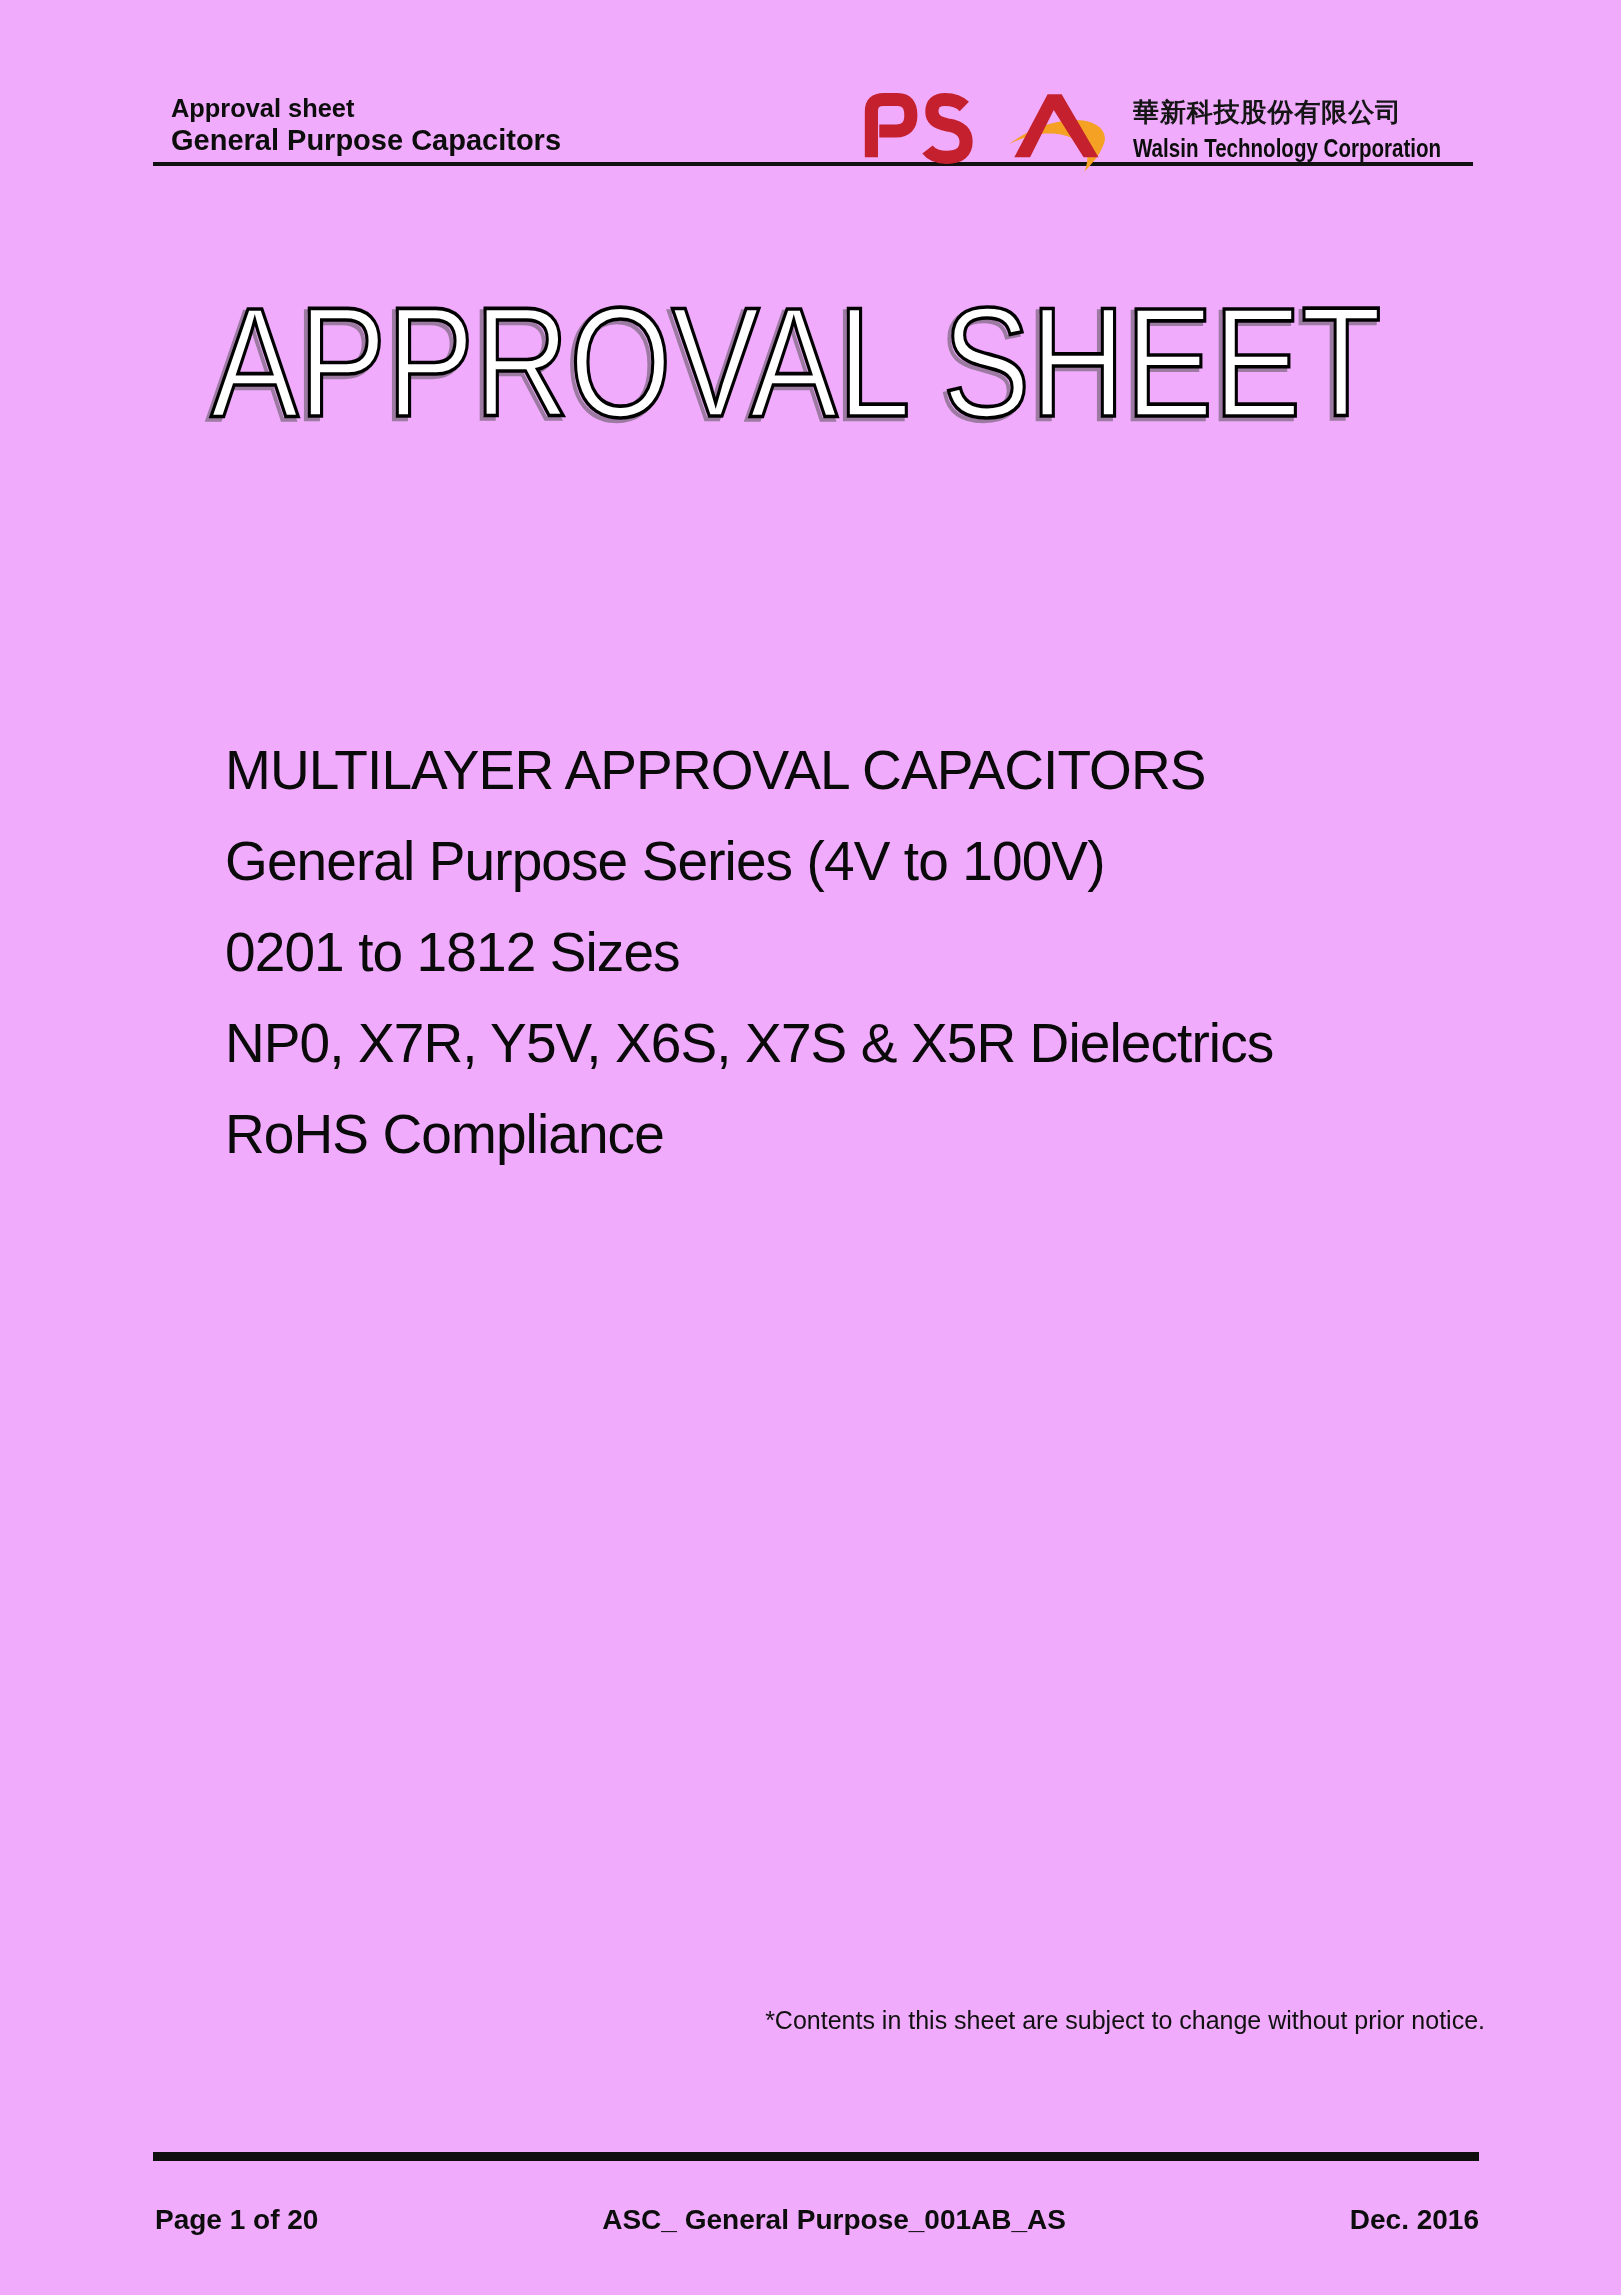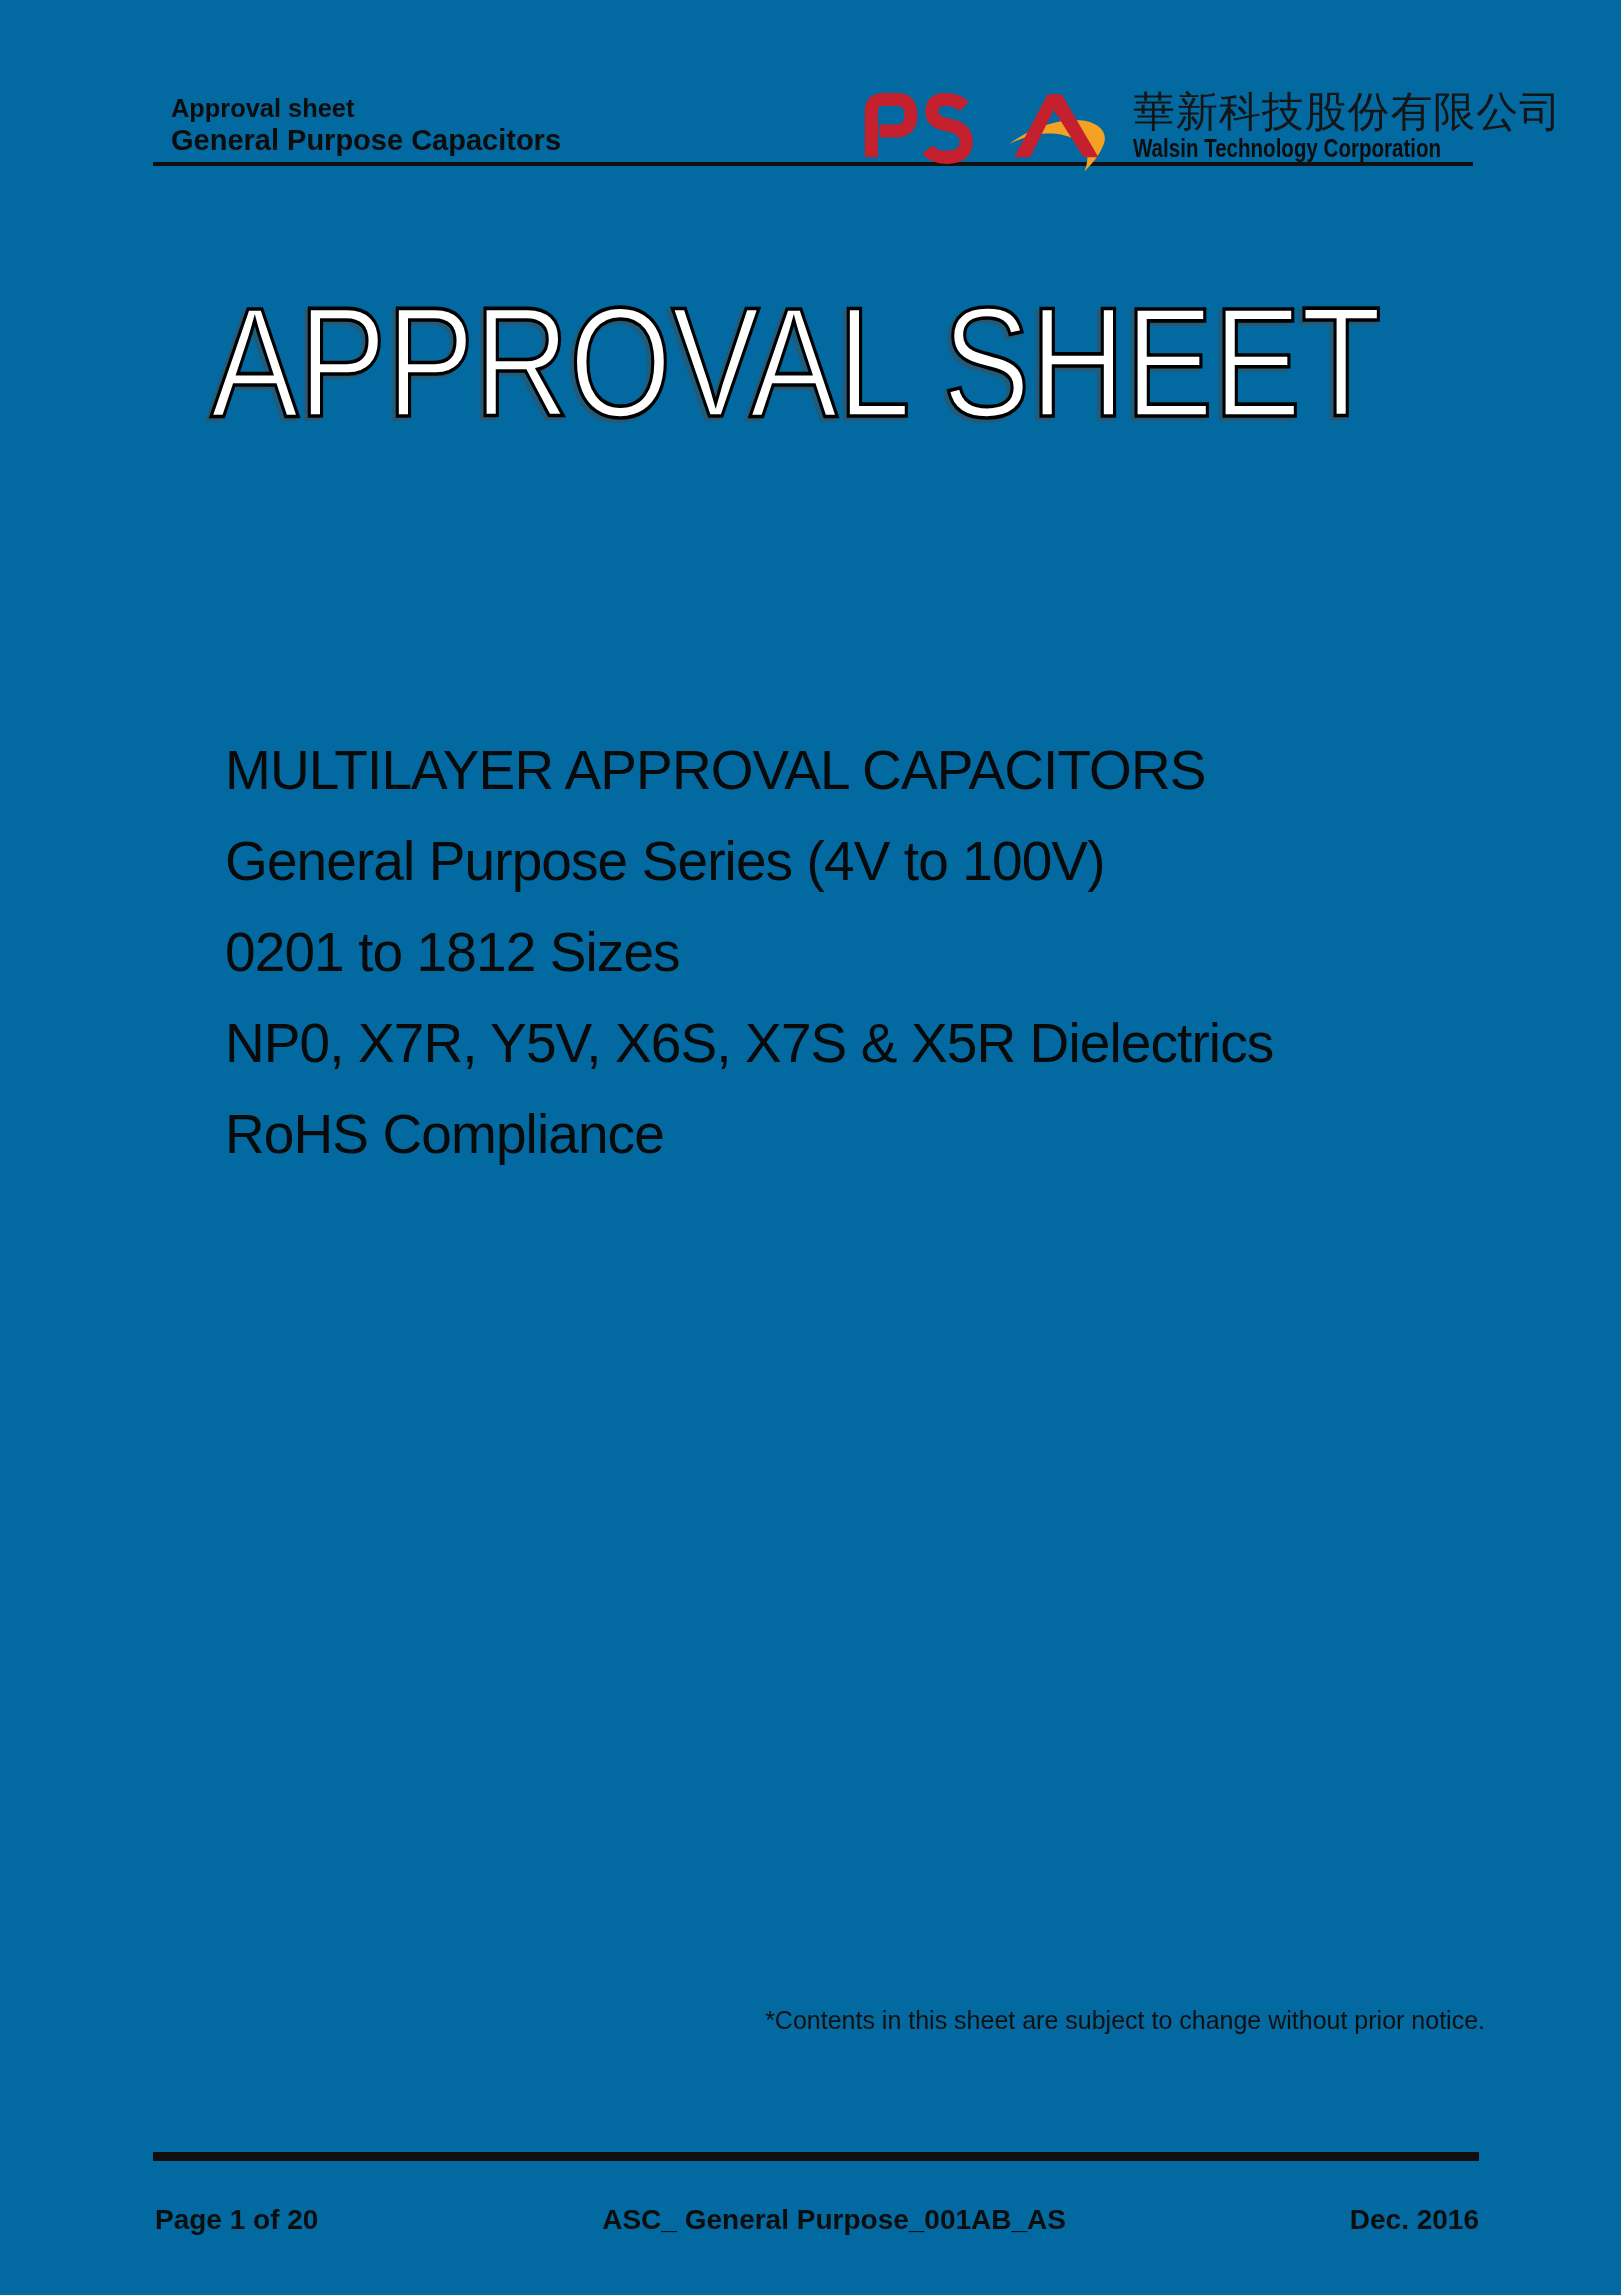--- a/index.html
+++ b/index.html
@@ -4,21 +4,21 @@
 <style>
   html, body {
     margin: 0;
     padding: 0;
     background: #ffffff;
   }
   .page {
     position: relative;
     width: 1622px;
     height: 2295px;
-    background: #0369a1;
+    background: #f0abfc;
     font-family: "Liberation Sans", sans-serif;
     color: #0d0d0d;
     overflow: hidden;
   }
 
   
   .hdr-left {
     position: absolute;
     left: 171px;
     top: 93px;
@@ -51,23 +51,23 @@
     height: 101px;
     z-index: 3;
   }
   .company {
     position: absolute;
     left: 1133px;
     top: 90px;
     width: 350px;
   }
   .company .zh {
-    font-size: 42px;
+    font-size: 26px;
     letter-spacing: 0.9px;
-    font-weight: 400;
+    font-weight: 700;
     color: #151515;
     white-space: nowrap;
     line-height: 44px;
   }
   .company .en {
     font-size: 26px;
     font-weight: 700;
     white-space: nowrap;
     line-height: 29px;
     transform: scaleX(0.79);

